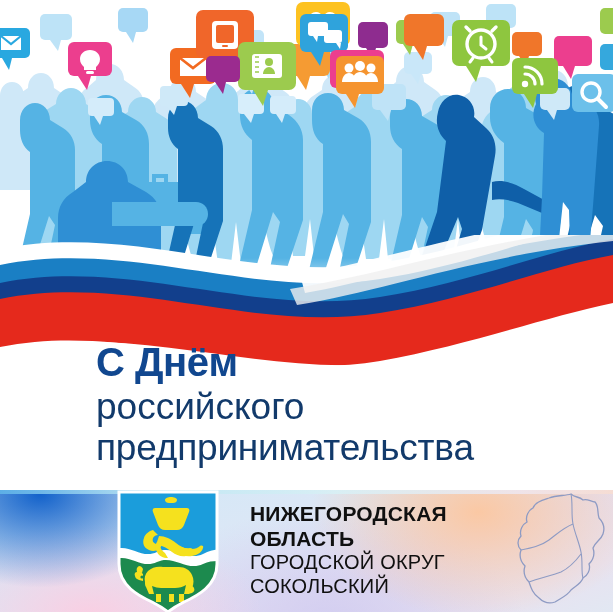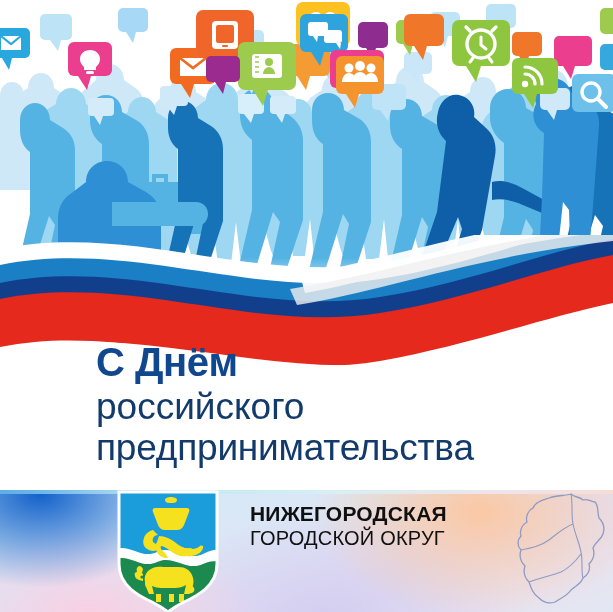--- a/index.html
+++ b/index.html
@@ -386,21 +386,23 @@
           <circle cx="29" cy="87" r="1.6" fill="#1c8a4e"></circle>
           <path d="M43 104h5v8h-5zM56 104h5v8h-5zM66 104h5v8h-5z"></path>
           <path d="M76 96c2-1 4 0 5 2 1 2 0 4-2 5l-4 1z"></path>
         </g>
       </g>
       <path d="M6 2h98v72c0 22-20 32-33 38-6 3-11 6-16 10-5-4-10-7-16-10C26 106 6 96 6 74z" fill="none" stroke="#ffffff" stroke-width="3"></path>
     </svg>
 
     <div id="banner-text">
       <div class="bt-bold">НИЖЕГОРОДСКАЯ</div>
+      <div class="bt-bold">ОБЛАСТЬ</div>
       <div class="bt-reg">ГОРОДСКОЙ ОКРУГ</div>
+      <div class="bt-reg">СОКОЛЬСКИЙ</div>
     </div>
 
     <svg id="regionmap" viewBox="0 0 108 120">
       <path d="M44 6 C 52 3, 60 4, 66 2 C 70 6, 74 4, 78 8 C 82 6, 86 10, 90 10
                C 94 14, 92 20, 94 26 C 98 30, 100 36, 98 42
                C 96 48, 90 50, 88 56 C 90 62, 88 68, 84 72
                C 86 78, 82 84, 78 86 C 76 92, 70 94, 66 98
                C 62 104, 56 106, 50 110 C 44 112, 38 110, 34 106
                C 28 102, 26 96, 24 90 C 20 86, 18 80, 20 74
                C 16 70, 14 64, 16 58 C 12 54, 12 48, 16 44

